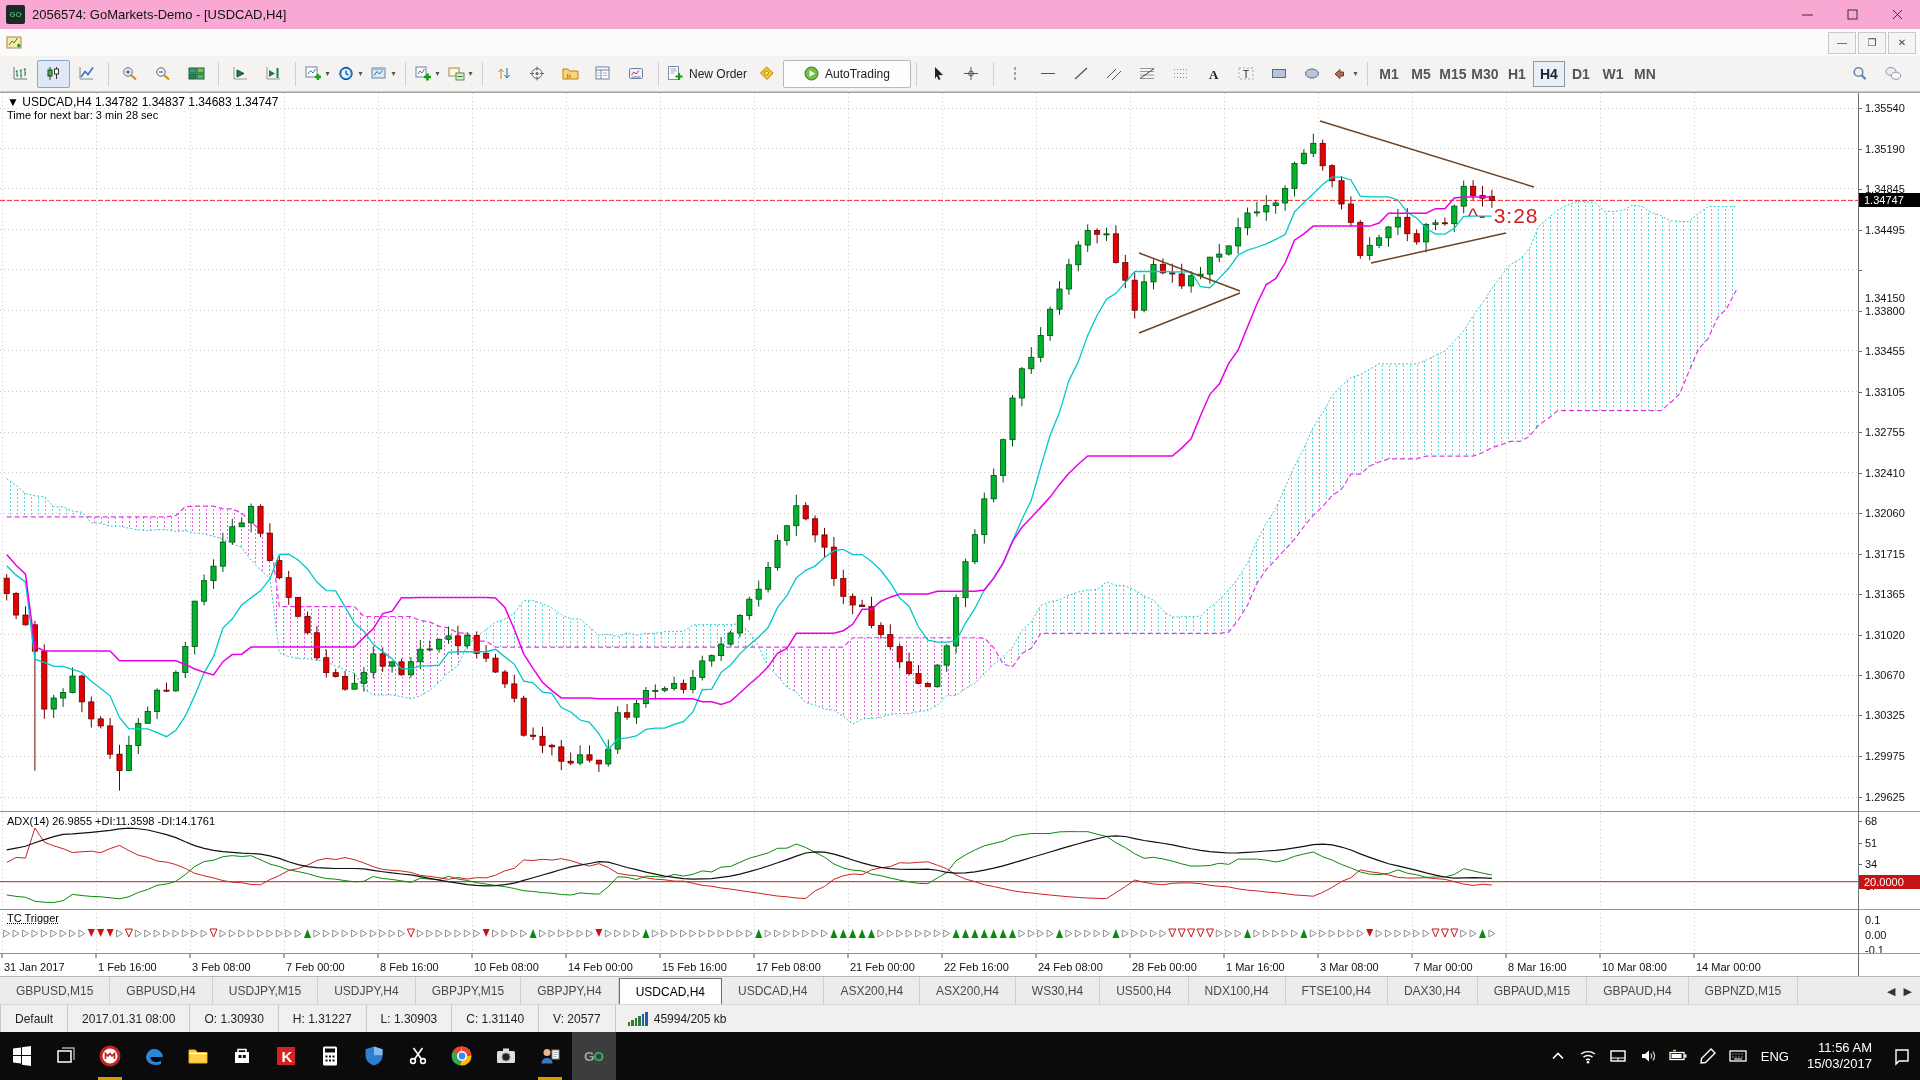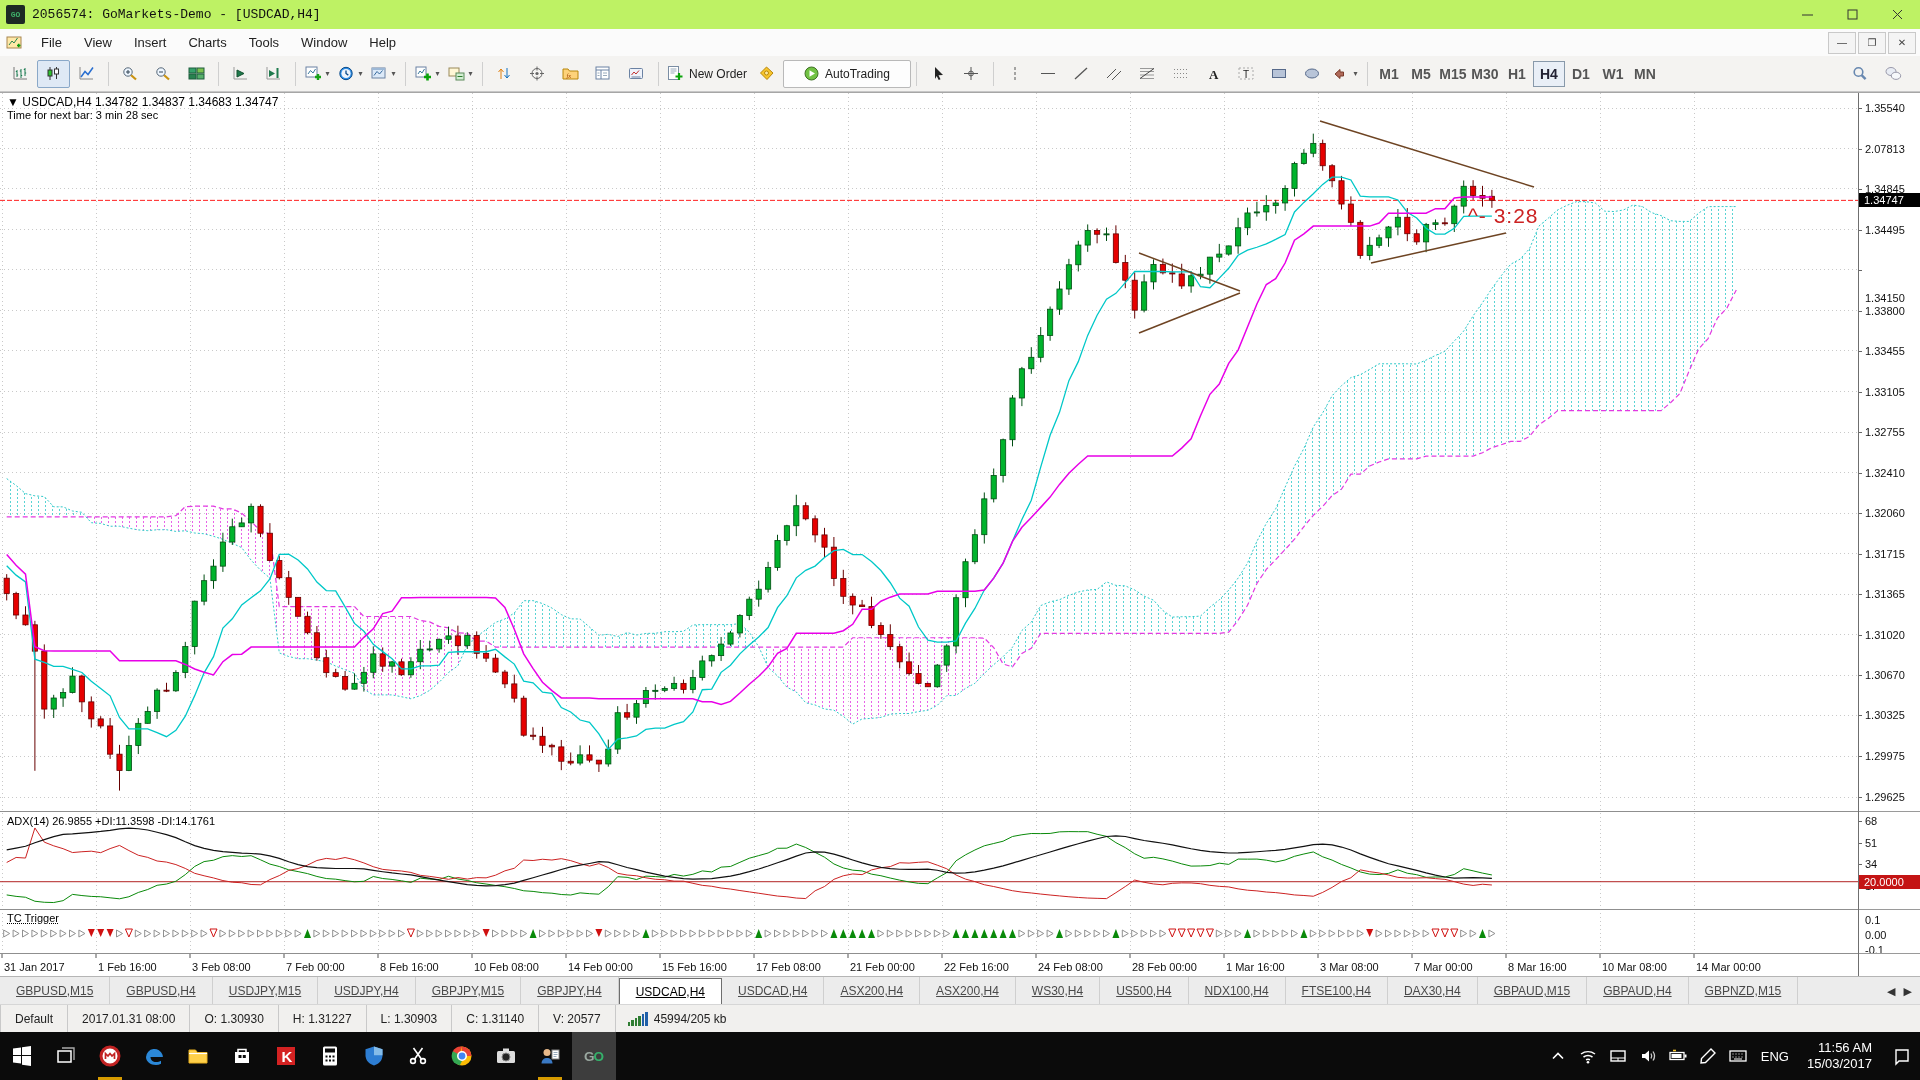--- a/index.html
+++ b/index.html
@@ -1,18 +1,18 @@
 <!DOCTYPE html>
 <html><head>
 <meta charset="utf-8">
 <style>
   html,body{margin:0;padding:0;background:#555;}
   #root{position:relative;width:1920px;height:1080px;background:#fff;font-family:"Liberation Sans",sans-serif;overflow:hidden;-webkit-font-smoothing:antialiased;}
   
-  .titlebar{position:absolute;top:0;left:0;width:1920px;height:29px;background:#bef264;display:flex;align-items:center;border-bottom:1px solid #ededed;font-family:Liberation Mono, monospace;}
+  .titlebar{position:absolute;top:0;left:0;width:1920px;height:29px;background:#f9a8d4;display:flex;align-items:center;border-bottom:1px solid #ededed;}
   .titlebar .appicon{width:19px;height:19px;margin:0 7px 0 6px;background:#1d2a24;color:#3fae6a;font-size:8px;font-weight:bold;display:flex;align-items:center;justify-content:center;border-radius:2px;}
   .titlebar .ttl{font-size:13px;color:#111;}
   .wincaps{margin-left:auto;display:flex;height:29px;}
   .wcap{width:45px;height:29px;display:flex;align-items:center;justify-content:center;color:#333;font-size:12px;}
   
   .menubar{position:absolute;top:29px;left:0;width:1920px;height:27px;background:#fbfbfb;display:flex;align-items:center;border-bottom:1px solid #e4e4e4;}
   .menubar .mico{margin:0 8px 0 6px;display:flex;align-items:center;}
   .mitem{padding:4px 11px;font-size:13px;color:#222;}
   .childcaps{margin-left:auto;display:flex;margin-right:4px;}
   .ccap{width:26px;height:20px;border:1px solid #c9c9c9;background:#f4f4f4;display:flex;align-items:center;justify-content:center;font-size:10px;color:#444;margin-left:2px;}
@@ -34,21 +34,21 @@
   .ch-sub{position:absolute;left:7px;top:16px;font-size:11px;color:#000;z-index:5;}
   .pane-label{position:absolute;left:7px;font-size:11px;color:#000;z-index:5;}
   #axis-col{position:absolute;left:1858px;top:0;width:62px;height:884px;background:#fff;border-left:1px solid #6f6f6f;font-size:11px;color:#111;}
   .ax-t{position:absolute;left:6px;white-space:nowrap;}
   .ax-tick{position:absolute;left:0;width:3px;height:1px;background:#666;}
   .ax-box{position:absolute;left:0;width:61px;height:14px;background:#000;color:#fff;display:flex;align-items:center;padding-left:5px;box-sizing:border-box;}
   .ax-box.red{background:#c41414;}
   .ax-sep{position:absolute;left:0;width:62px;height:1px;background:#9a9a9a;}
   
   .tabbar{position:absolute;top:976px;left:0;width:1920px;height:28px;background:#ececec;border-top:1px solid #b5b5b5;display:flex;align-items:stretch;font-size:12px;color:#4a4a4a;}
-  .tab{display:flex;align-items:center;padding:12px 16px;border-right:1px solid #cfcfcf;white-space:nowrap;text-decoration:underline;}
+  .tab{display:flex;align-items:center;padding:12px 16px;border-right:1px solid #cfcfcf;white-space:nowrap;}
   .tab.active{background:#ffffff;border:1px solid #6e6e6e;color:#000;margin-top:1px;}
   .tabscroll{margin-left:auto;display:flex;align-items:center;padding:0 8px;color:#333;font-size:11px;gap:8px;}
   
   .statusbar{position:absolute;top:1004px;left:0;width:1920px;height:28px;background:#f1f0ee;display:flex;align-items:stretch;font-size:12px;color:#222;border-top:1px solid #d6d6d6;}
   .shelp{display:flex;align-items:center;padding-left:8px;flex:1;}
   .scell{display:flex;align-items:center;padding:0 14px;border-left:1px solid #c9c9c9;white-space:nowrap;}
   .sconn{display:flex;align-items:center;gap:6px;padding:0 12px;border-left:1px solid #c9c9c9;}
   .cbars{display:flex;align-items:flex-end;gap:1px;height:14px;}
   .cbars i{width:2.5px;background:#2f7d33;display:block;}
   
@@ -90,29 +90,20 @@
   </div>
 
   <div class="menubar">
     <span class="mico" id="menu-chart-icon">
         <svg width="16" height="15" viewBox="0 0 16 15" xmlns="http://www.w3.org/2000/svg">
           <rect x="1" y="2" width="14" height="11" fill="#ffe9a8" stroke="#a88650"></rect>
           <path d="M3 10l3-4 2 2 3.5-5" fill="none" stroke="#2a8450"></path>
           <path d="M11 10.5h3.5M12.7 8.7v3.6" stroke="#0a9a0a" stroke-width="1.6"></path>
         </svg>
       </span>
-    <div id="menu-items" style="display:flex;">
-        <div class="mitem">File</div>
-        <div class="mitem">View</div>
-        <div class="mitem">Insert</div>
-        <div class="mitem">Charts</div>
-        <div class="mitem">Tools</div>
-        <div class="mitem">Window</div>
-        <div class="mitem">Help</div>
-      </div>
     <div class="childcaps">
       <div class="ccap">—</div>
       <div class="ccap">❐</div>
       <div class="ccap">✕</div>
     </div>
   </div>
 
   <div class="toolbar">
     <div id="tb-groups" style="display:flex;align-items:center;">
         <div class="tbtn">
@@ -1043,21 +1034,21 @@
       <span>▼</span>
       <span>USDCAD,H4  1.34782 1.34837 1.34683 1.34747</span>
     </div>
     <div class="ch-sub">Time for next bar: 3 min 28 sec</div>
     <div class="pane-label" style="top:722px;">ADX(14) 26.9855 +DI:11.3598 -DI:14.1761</div>
     <div class="pane-label" style="top:819px;text-decoration:underline dotted;">TC Trigger</div>
     <div id="axis-col">
         <div class="ax-tick" style="top: 15px;"></div>
         <div class="ax-t" style="top: 9px;">1.35540</div>
         <div class="ax-tick" style="top: 55.7692px;"></div>
-        <div class="ax-t" style="top: 49.7692px;">2.07813</div>
+        <div class="ax-t" style="top: 49.7692px;">1.35190</div>
         <div class="ax-tick" style="top: 95.956px;"></div>
         <div class="ax-t" style="top: 89.956px;">1.34845</div>
         <div class="ax-tick" style="top: 136.725px;"></div>
         <div class="ax-t" style="top: 130.725px;">1.34495</div>
         <div class="ax-tick" style="top: 176.912px;"></div>
         <div class="ax-t" style="top: 158px; margin-top: 41px;">1.34150</div>
         <div class="ax-tick" style="top: 217.681px;"></div>
         <div class="ax-t" style="top: 211.681px;">1.33800</div>
         <div class="ax-tick" style="top: 257.868px;"></div>
         <div class="ax-t" style="top: 251.868px;">1.33455</div>

